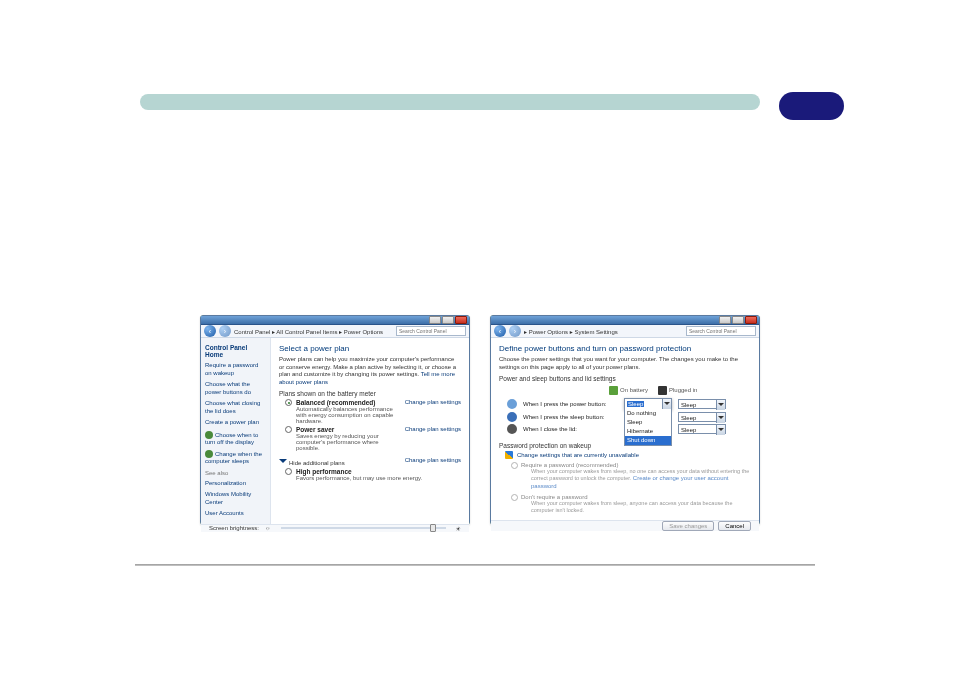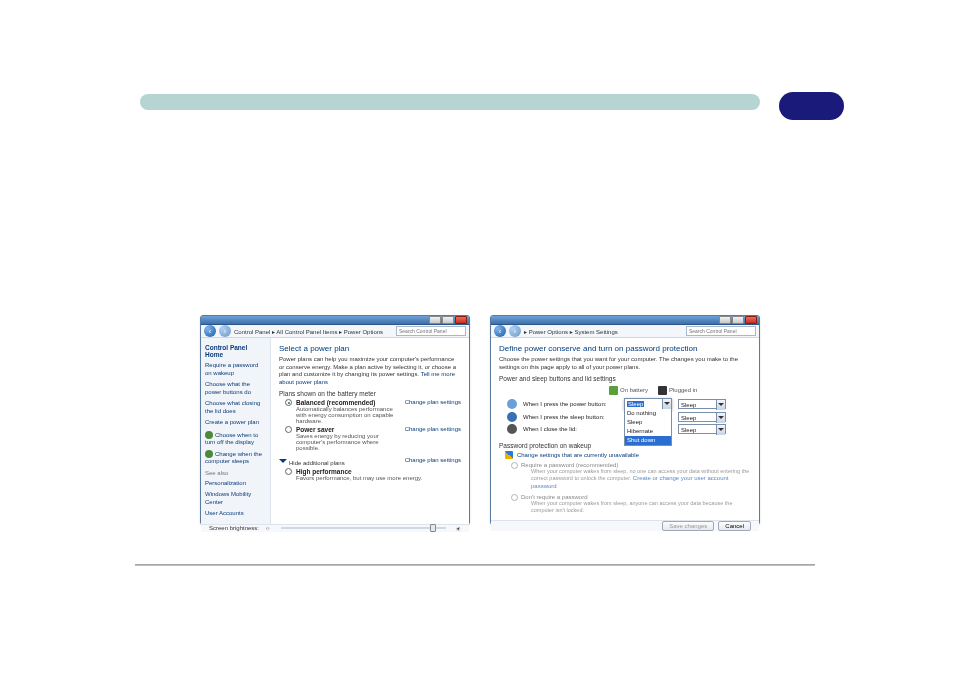--- a/index.html
+++ b/index.html
@@ -246,21 +246,21 @@
       <div class="win-btn close"></div>
     </div>
     <div class="win-toolbar">
       <div class="nav-arrow">‹</div>
       <div class="nav-arrow" style="opacity:.6">›</div>
       <div class="breadcrumb">▸  Power Options  ▸  System Settings</div>
       <input class="search-box" placeholder="Search Control Panel" style="">
     </div>
     <div class="win-body">
       <div class="content">
-        <h1>Define power conserve and turn on password protection</h1>
+        <h1>Define power buttons and turn on password protection</h1>
         <div class="desc">Choose the power settings that you want for your computer. The changes you make to the settings on this page apply to all of your power plans.</div>
         <div class="sub">Power and sleep buttons and lid settings</div>
 
         <div class="cols-hdr">
           <span><span class="ic ic-batt"></span><span>On battery</span></span>
           <span><span class="ic ic-plug"></span><span>Plugged in</span></span>
         </div>
 
         <div class="setting-row">
           <span class="sic"></span>

